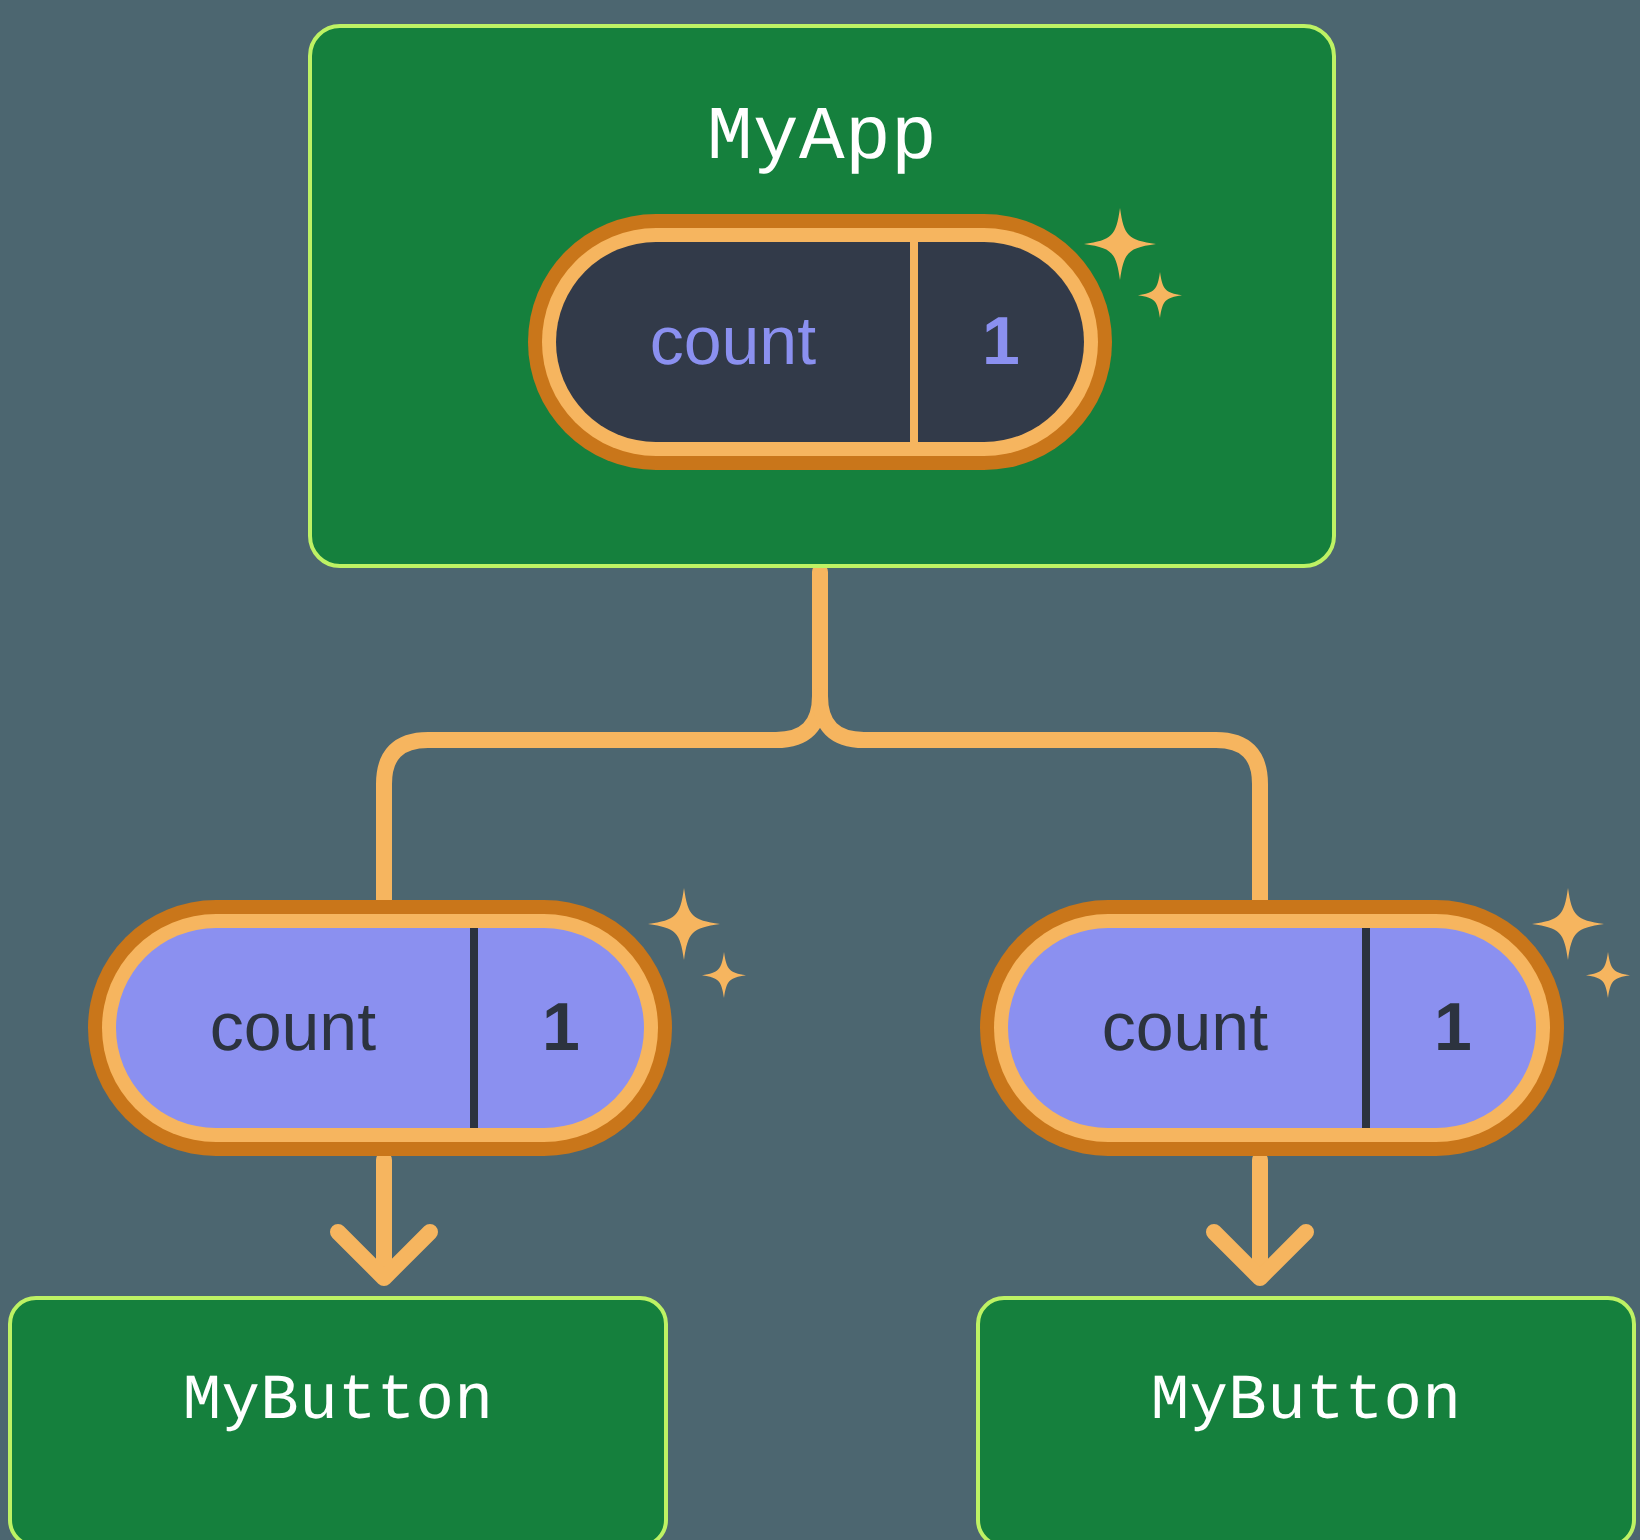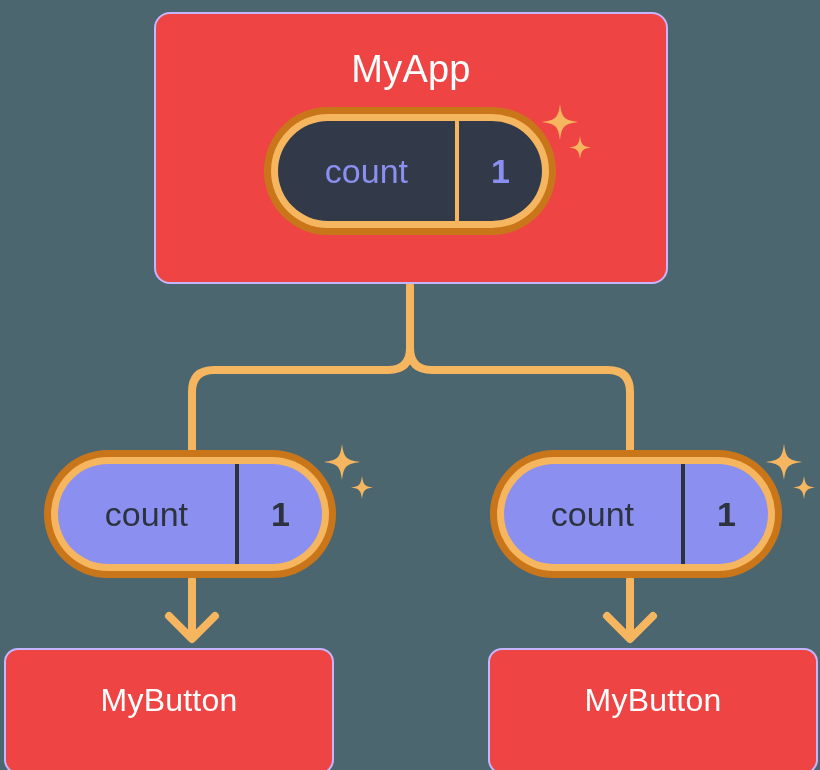--- a/index.html
+++ b/index.html
@@ -21,23 +21,24 @@
   svg.layer {
     position: absolute;
     left: 0;
     top: 0;
     width: 820px;
     height: 770px;
   }
   .node-card {
     position: absolute;
     box-sizing: border-box;
-    background: #ef4444;
-    border: 2px solid #c4b5fd;
+    background: #15803d;
+    border: 2px solid #bef264;
     border-radius: 14px;
+    font-family: Liberation Mono, monospace;
   }
   #card-myapp {
     left: 154px;
     top: 12px;
     width: 514px;
     height: 272px;
     border-radius: 16px;
   }
   #card-btn-left {
     left: 4px;

